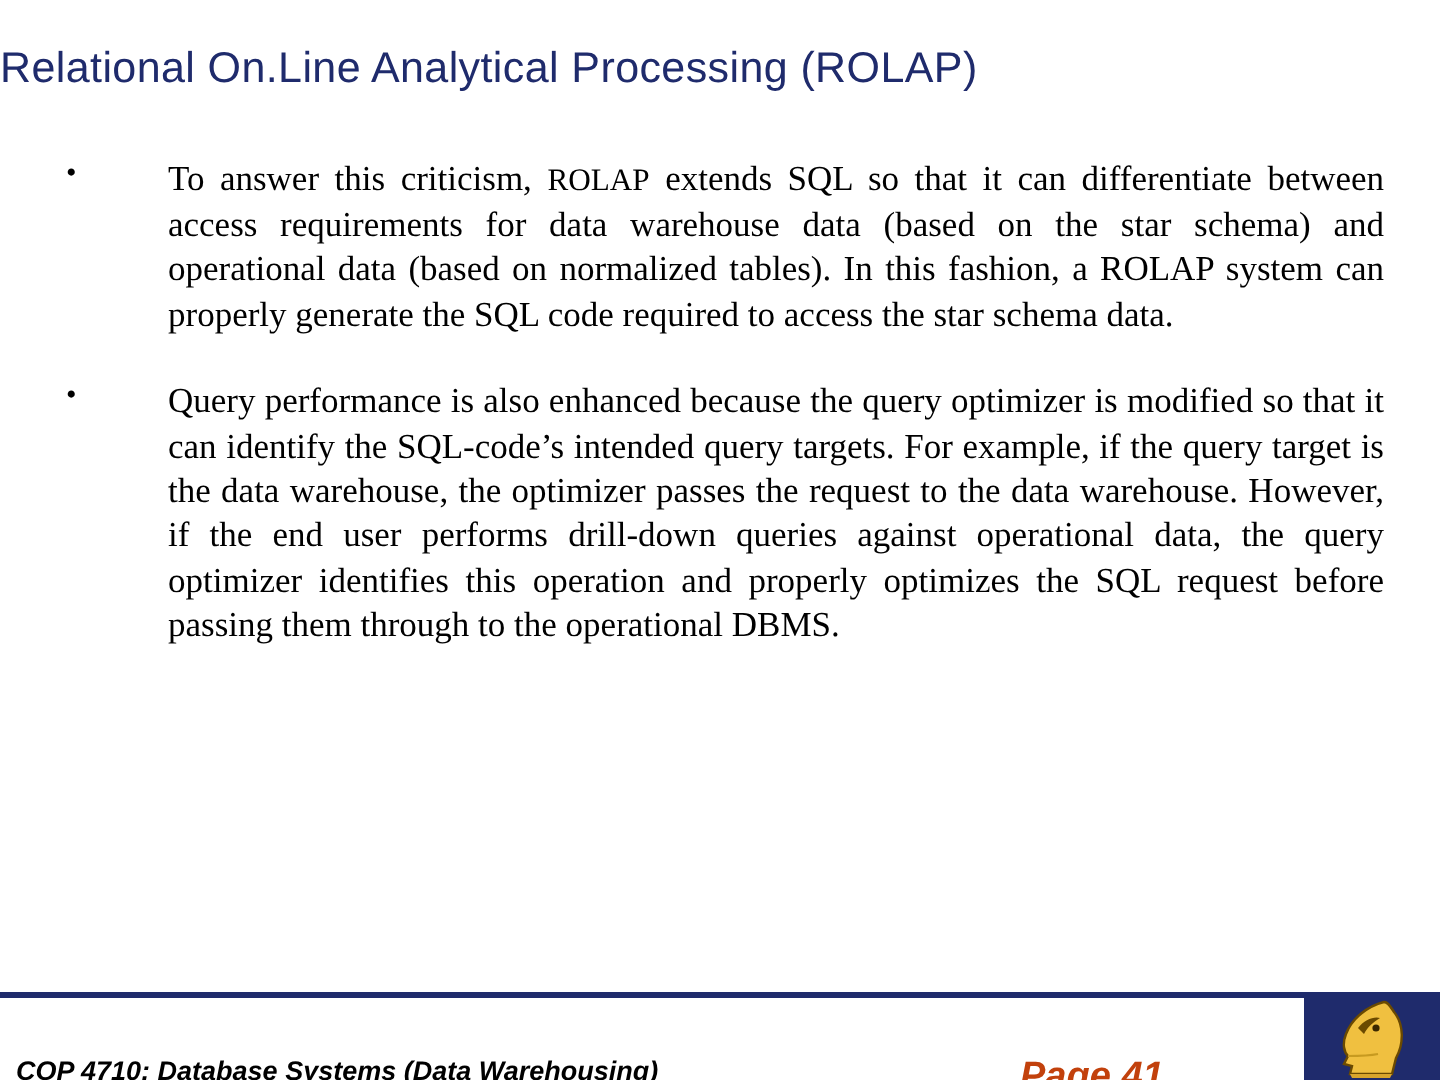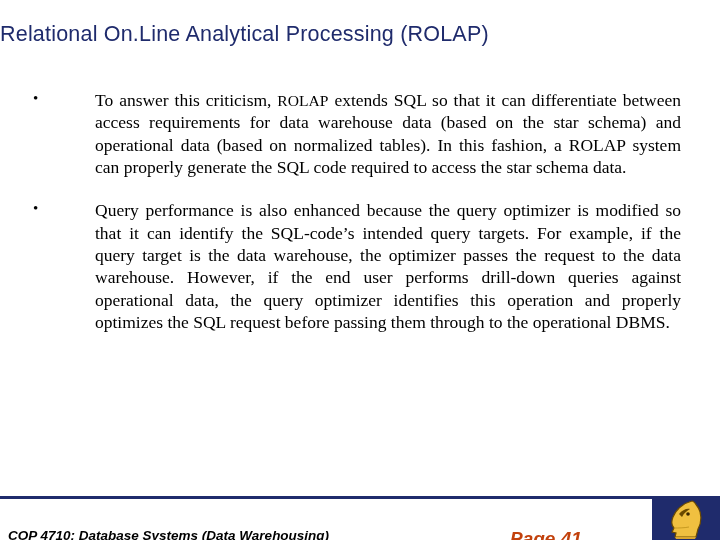--- a/index.html
+++ b/index.html
@@ -49,21 +49,21 @@
   }
   .bullet .marker {
     position: absolute;
     left: 33px;
     top: 0px;
     font-size: 15px;
     line-height: 1.32;
     color: #000000;
   }
   .bullet p {
-    margin: 11px;
+    margin: 0;
   }
   .smallcaps {
     font-size: 15.6px;
   }
   .footer-rule {
     position: absolute;
     left: 0;
     top: 496px;
     width: 720px;
     height: 3px;

